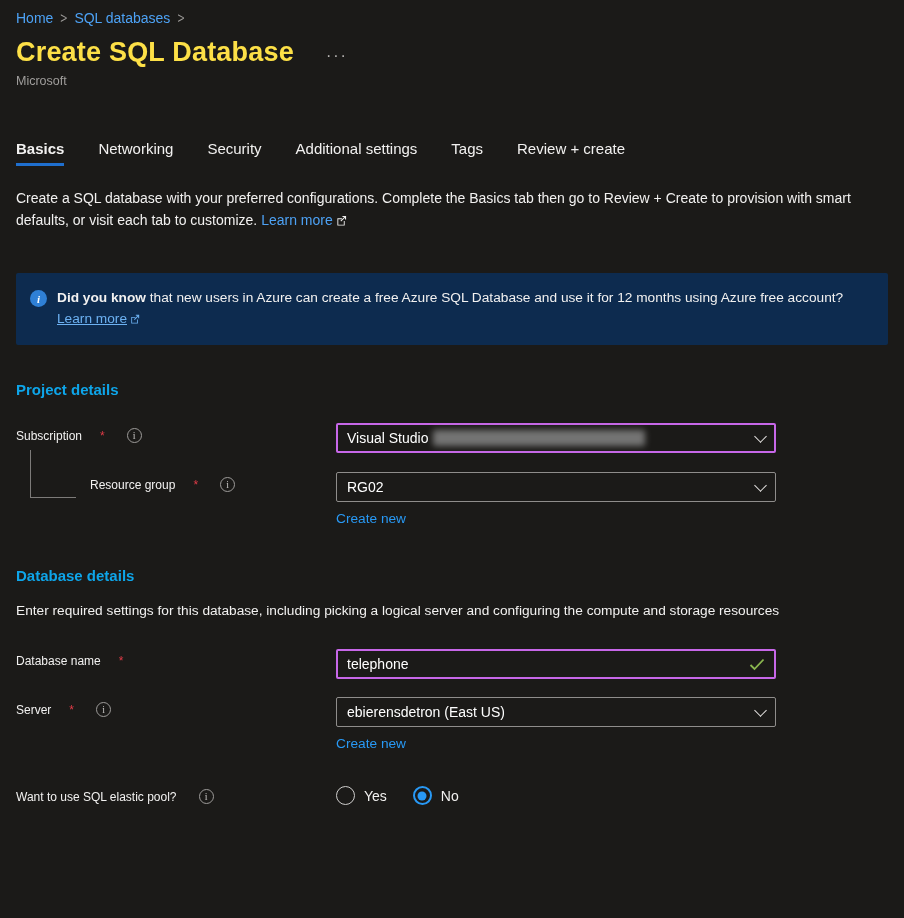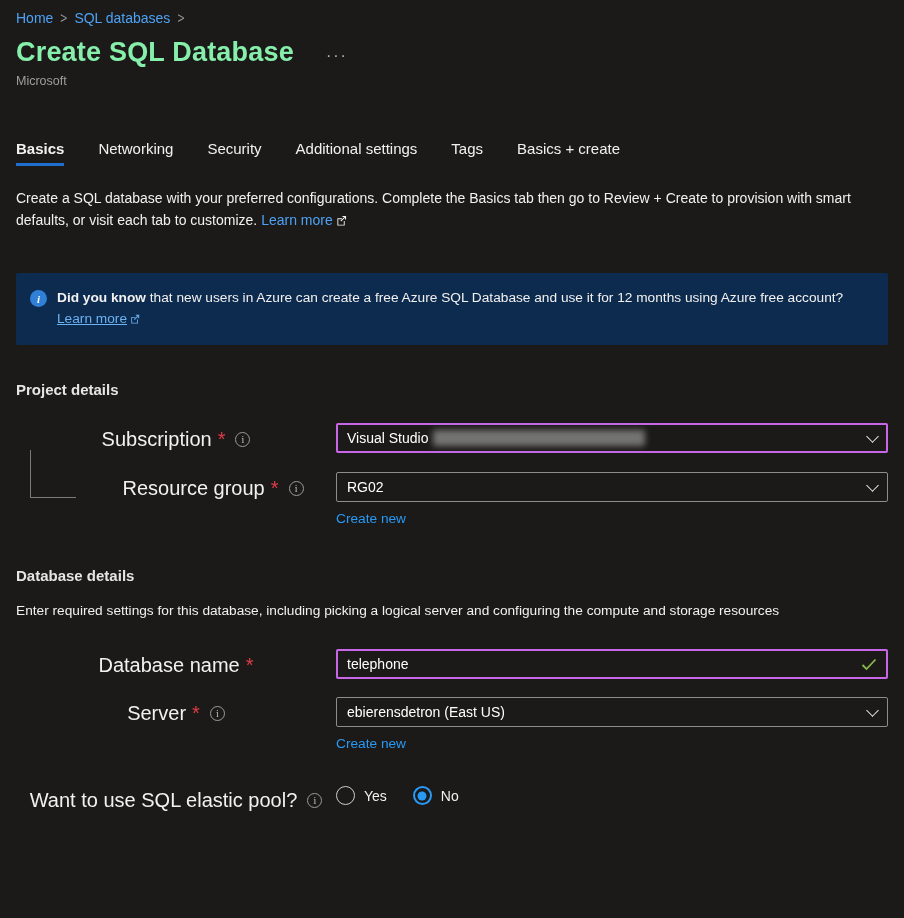--- a/index.html
+++ b/index.html
@@ -14,21 +14,21 @@
   }
   .page { padding:10px 16px 0 16px; width:904px; height:918px; }
 
   
   .breadcrumb { font-size:14px; display:flex; align-items:center; gap:7px; }
   .crumb { color:#4da2f5; text-decoration:none; cursor:pointer; }
   .crumb-sep { color:#9d9b99; font-size:12px; transform:scaleY(1.25); }
 
   
   .title-row { display:flex; align-items:center; margin-top:11px; }
-  .page-title { font-size:27px; font-weight:bold; letter-spacing:.2px; color:#86efac; }
+  .page-title { font-size:27px; font-weight:bold; letter-spacing:.2px; color:#fde047; }
   .more-menu { color:#b8b6b4; font-size:16px; letter-spacing:2px; margin-left:32px; cursor:pointer; line-height:1; padding-top:6px;}
   .publisher { color:#a09e9c; font-size:12.5px; margin-top:6px; }
 
   
   .tabs { display:flex; gap:34px; margin-top:52px; font-size:15px; }
   .tab { padding-bottom:9px; color:#f2f1f0; cursor:pointer; position:relative; }
   .tab.active { font-weight:bold; }
   .tab.active::after { content:""; position:absolute; left:0; right:0; bottom:0; height:3px; background:#1f6fce; }
 
   
@@ -44,38 +44,38 @@
   }
   .banner-icon {
     flex:0 0 auto; width:17px; height:17px; border-radius:50%;
     background:#2f80d6; color:#fff; font-size:11px; font-weight:bold;
     display:flex; align-items:center; justify-content:center; margin-top:2px;
     font-family:"Liberation Serif", serif; font-style:italic;
   }
   .banner b { font-weight:bold; }
 
   
-  .section-heading { font-size:15px; font-weight:bold; margin-top:36px; color:#e5e5e5; }
+  .section-heading { font-size:15px; font-weight:bold; margin-top:36px; color:#0ea5e9; }
   .section-desc { font-size:13.7px; line-height:1.5; margin-top:17px; max-width:850px; }
 
   
   .field-row { display:flex; align-items:flex-start; margin-top:25px; position:relative; }
-  .field-label { width:320px; font-size:20px; padding-top:5px; display:flex; align-items:center; gap:4px; flex:0 0 320px;justify-content:center; }
+  .field-label { width:320px; font-size:12px; padding-top:5px; display:flex; align-items:center; gap:16px; flex:0 0 320px; }
   .req { color:#e03b47; margin-left:2px; }
   .info-icon {
     width:15px; height:15px; border:1px solid #9d9b99; border-radius:50%;
     color:#c7c5c3; font-size:10px; display:inline-flex; align-items:center; justify-content:center;
     margin-left:6px; cursor:pointer; flex:0 0 auto;
     font-family:"Liberation Serif", serif;
   }
   .info-icon::before { content:"i"; }
   .field-control { width:552px; }
 
   .dropdown, .textbox {
-    height:30px; width:552px; border:1px solid #8f8d8b; border-radius:2px;
+    height:30px; width:440px; border:1px solid #8f8d8b; border-radius:2px;
     background:#1b1a18; display:flex; align-items:center; padding:0 10px;
     font-size:14px; color:#ffffff; cursor:pointer;
   }
   .dropdown.focus, .textbox.focus { border:2px solid #c767e8; padding:0 9px; }
   .chev { margin-left:auto; display:flex; align-items:center; }
   .chev::before {
     content:""; width:8px; height:8px; border-right:1.5px solid #e8e6e4; border-bottom:1.5px solid #e8e6e4;
     transform:rotate(45deg); margin-top:-4px;
   }
   .redacted { display:inline-block; width:212px; height:16px; background:#8b8b8b; filter:blur(3px); border-radius:2px; margin-left:5px; opacity:.8; }
@@ -118,21 +118,21 @@
     <span class="more-menu">···</span>
   </div>
   <div class="publisher">Microsoft</div>
 
   <div class="tabs">
     <div class="tab active">Basics</div>
     <div class="tab">Networking</div>
     <div class="tab">Security</div>
     <div class="tab">Additional settings</div>
     <div class="tab">Tags</div>
-    <div class="tab">Basics + create</div>
+    <div class="tab">Review + create</div>
   </div>
 
   <p class="intro"><span>Create a SQL database with your preferred configurations. Complete the Basics tab then go to Review + Create to provision with smart defaults, or visit each tab to customize. </span><a class="inline-link">Learn more</a><span class="ext-icon"><svg width="11" height="11" viewBox="0 0 12 12">
           <path d="M1.5 3.5 h5 v1 h-4 v6 h6 v-4 h1 v5 h-8 z" fill="#f0efee"></path>
           <path d="M7 1 h4 v4 h-1.2 V3 L5.6 7.2 4.8 6.4 9 2.2 H7 z" fill="#f0efee"></path>
         </svg></span></p>
 
   <div class="banner">
     <span class="banner-icon">i</span>
     <div><b>Did you know</b><span> that new users in Azure can create a free Azure SQL Database and use it for 12 months using Azure free account? </span><a class="inline-link underlined">Learn more</a><span class="ext-icon"><svg width="10" height="10" viewBox="0 0 12 12">

